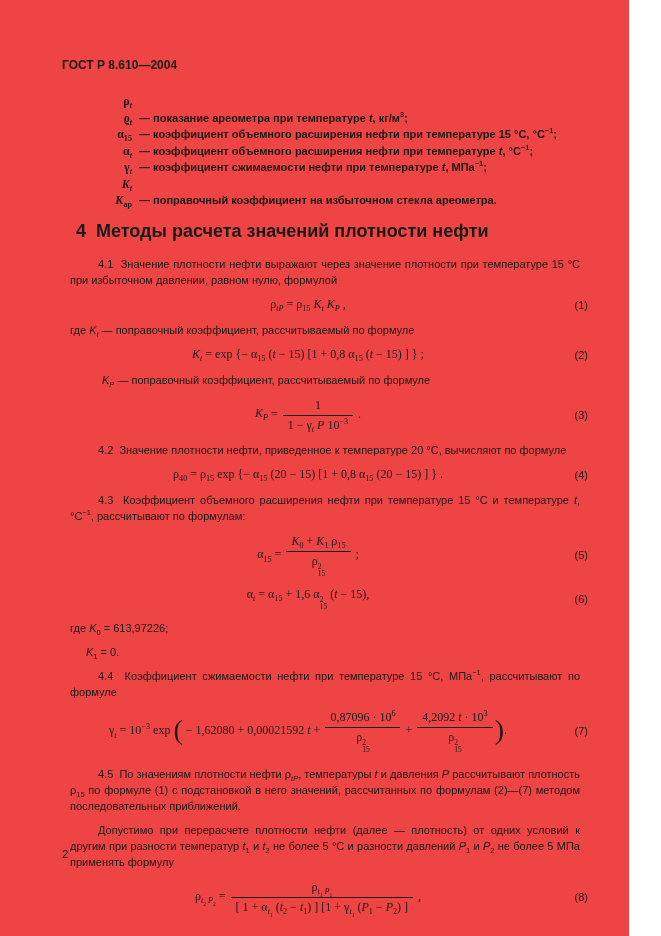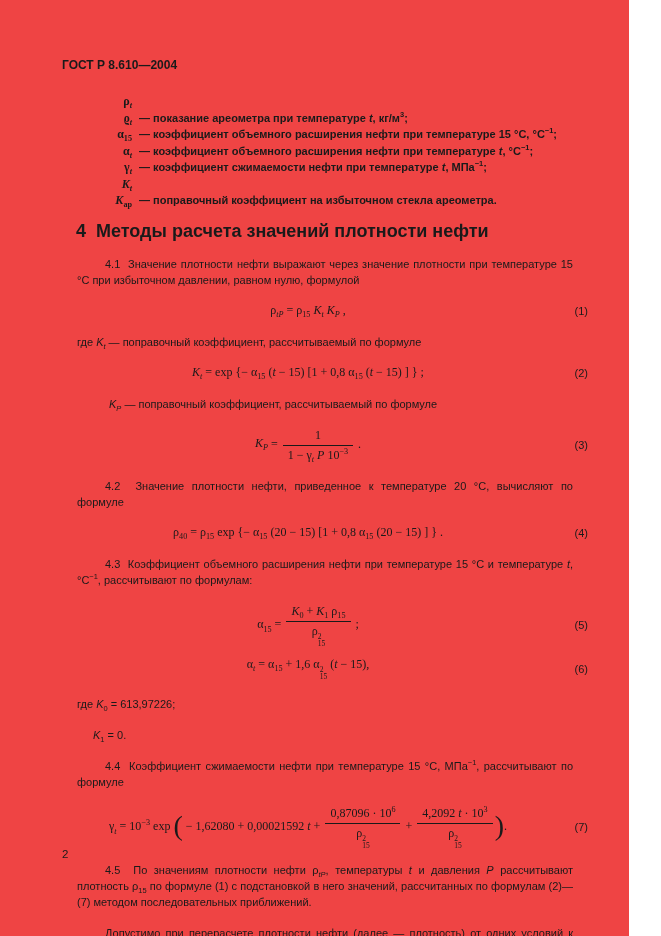--- a/index.html
+++ b/index.html
@@ -30,21 +30,21 @@
   .def-text { flex:1; }
   sub, sup { font-size:0.68em; line-height:0; }
   .section-heading {
     font-size:18px; font-weight:bold;
     margin:14px 0 16px 14px;
     line-height:17px;
   }
   .para {
     text-align:justify;
     text-indent:28px;
-    margin:15px;
+    margin:8px;
   }
   .para.noindent { text-indent:0; }
   .para.hang-k { text-indent:0; padding-left:32px; }
   .para.hang-k1 { text-indent:0; padding-left:16px; }
   
   .eq-row { display:flex; align-items:center; margin:9px 0; }
   .eq-body {
     flex:1; text-align:center;
     font-family:"Liberation Serif", serif;
     font-size:12px; line-height:15px;

